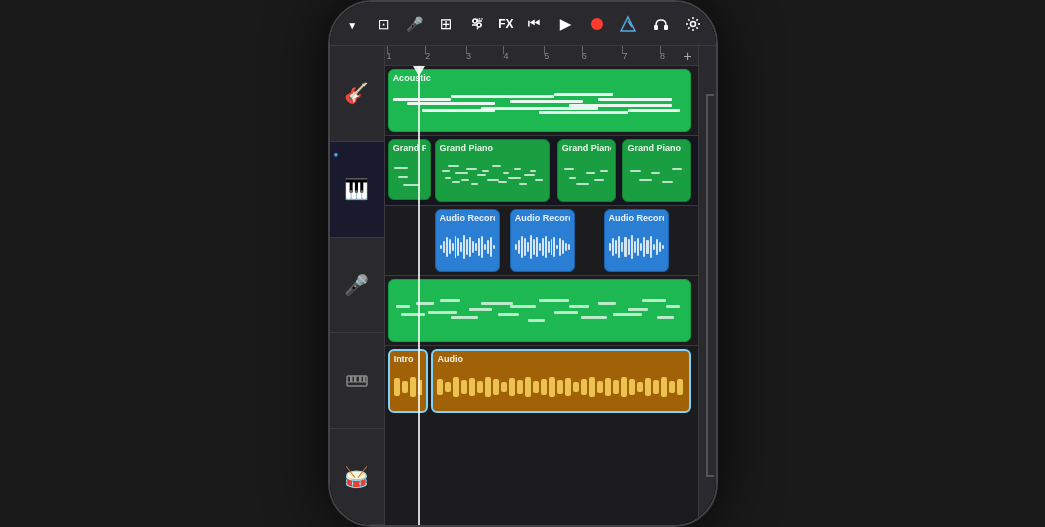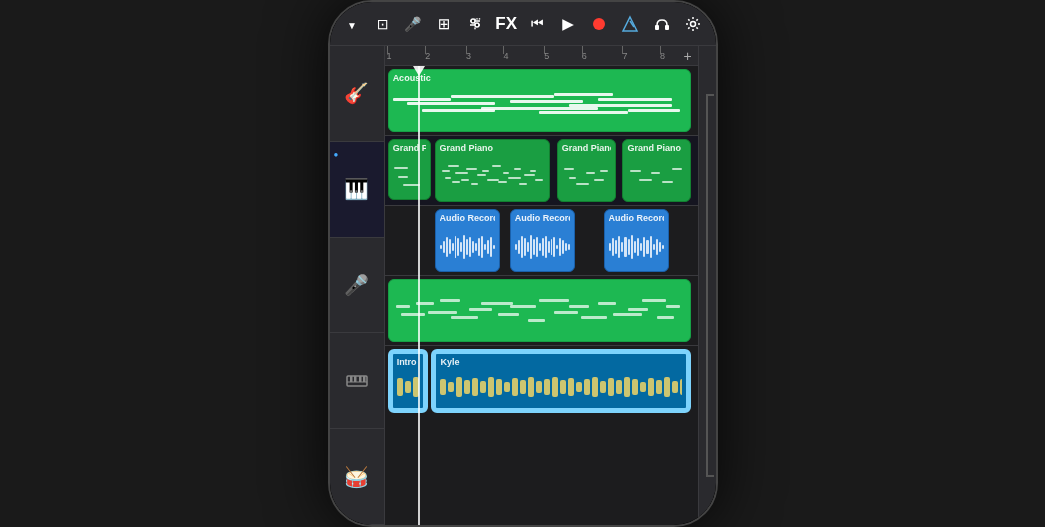--- a/index.html
+++ b/index.html
@@ -244,22 +244,22 @@
     }
 
     
     .clip-blue {
       background: #2a7fd4;
       border: 1px solid #1a60aa;
     }
 
     
     .clip-gold {
-      background: #0369a1;
-      border: 5px solid #7dd3fc;
+      background: #a16207;
+      border: 2px solid #7dd3fc;
     }
 
     
     .midi-notes {
       width: 100%;
       height: 100%;
       position: relative;
       overflow: hidden;
     }
 
@@ -331,21 +331,21 @@
       position: absolute;
       width: 8px;
       height: 2px;
       background: #555;
     }
     .bracket-line::before { top: 0; left: 0; }
     .bracket-line::after { bottom: 0; left: 0; }
 
     
     .icon-dropdown::before { content: '▼'; font-size: 10px; }
-    .icon-fx { font-size: 17px; font-weight: 700; color: #fff; }
+    .icon-fx { font-size: 12px; font-weight: 700; color: #fff; }
     .icon-record { width: 12px; height: 12px; border-radius: 50%; background: #ff3b30; }
   </style>
 </head>
 <body>
 
 <div class="phone-frame">
   <div class="screen">
 
     <div class="toolbar">
       <div class="toolbar-icon">
@@ -684,21 +684,21 @@
                     <div class="drum-beat" style="height:18px;"></div>
                     <div class="drum-beat" style="height:12px;"></div>
                     <div class="drum-beat" style="height:20px;"></div>
                     <div class="drum-beat" style="height:15px;"></div>
 
                   </div>
                 </div>
               </div>
 
               <div class="clip clip-gold" style="left:15%;width:83%;top:3px;height:calc(100% - 6px);">
-                <span class="clip-label">Kyle</span>
+                <span class="clip-label">Audio</span>
                 <div class="clip-content">
                   <div class="drum-pattern">
                     <div class="drum-beat" style="height:16px;"></div>
                     <div class="drum-beat" style="height:10px;"></div>
                     <div class="drum-beat" style="height:20px;"></div>
                     <div class="drum-beat" style="height:14px;"></div>
                     <div class="drum-beat" style="height:18px;"></div>
                     <div class="drum-beat" style="height:12px;"></div>
                     <div class="drum-beat" style="height:20px;"></div>
                     <div class="drum-beat" style="height:16px;"></div>

